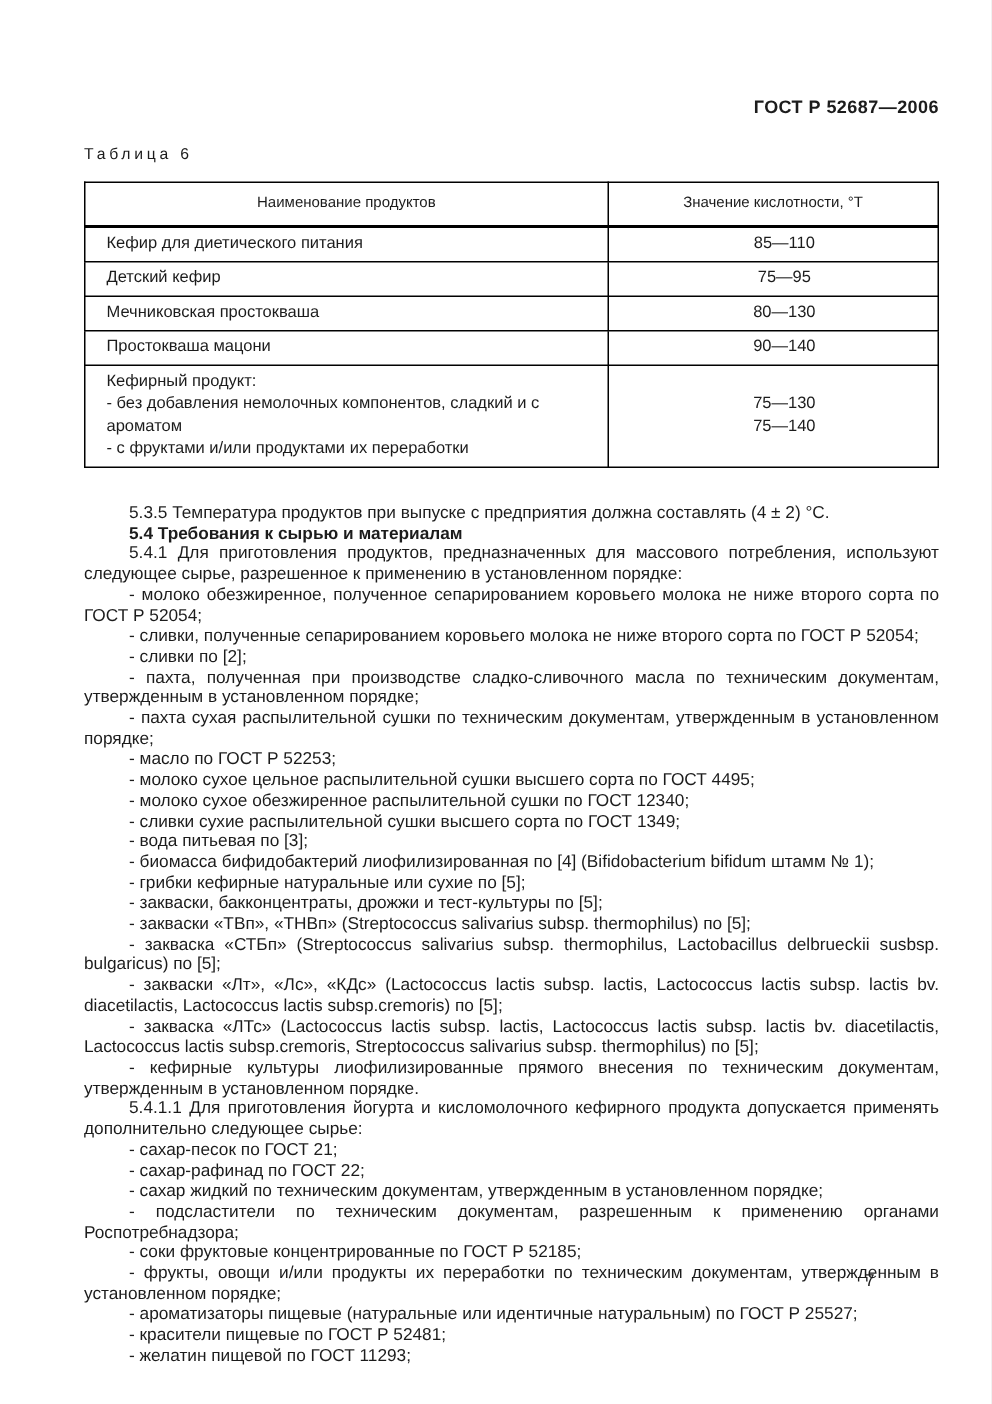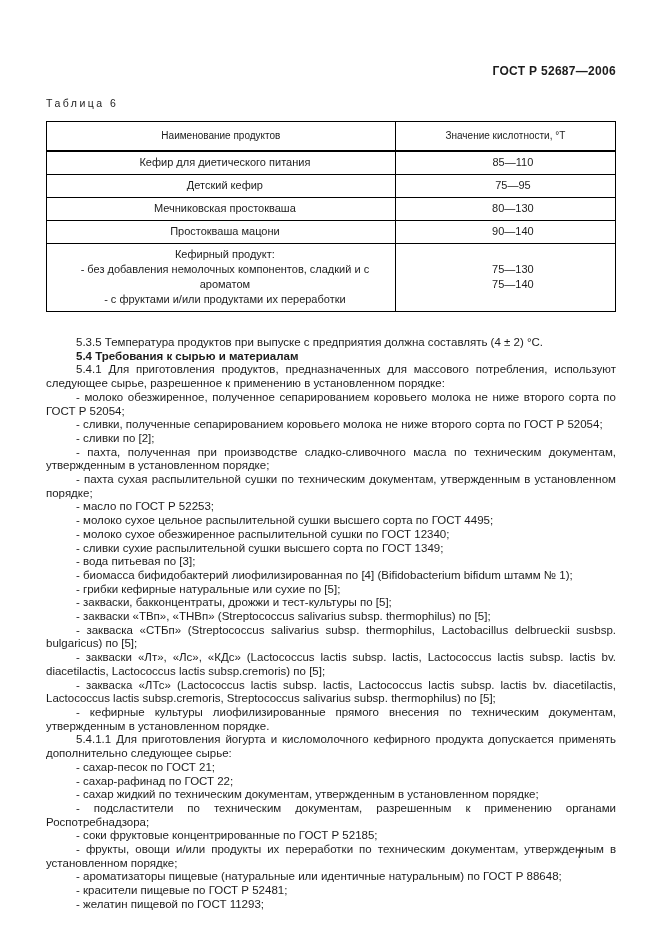--- a/index.html
+++ b/index.html
@@ -13,21 +13,21 @@
     height: 936px;
     margin: 0 auto;
     background: #ffffff;
     color: #1c1c1c;
     font-family: "Liberation Sans", sans-serif;
     overflow: hidden;
     box-sizing: border-box;
   }
   .content {
     position: absolute;
-    left: 46px;
+    left: 56px;
     top: 64px;
     width: 570px;
   }
   .doc-number {
     text-align: right;
     font-weight: bold;
     font-size: 12px;
     letter-spacing: 0.3px;
   }
   .table-label {
@@ -53,21 +53,21 @@
     padding: 8px 6px;
     line-height: 12px;
   }
   table.acidity td {
     border: 1px solid #000;
     font-size: 11px;
     vertical-align: top;
     padding: 3px 6px 4px 6px;
     line-height: 15px;
   }
-  table.acidity td.name { text-align: center; padding-left: 14px; }
+  table.acidity td.name { text-align: left; padding-left: 14px; }
   table.acidity td.value { text-align: center; padding-left: 21px; }
   .body-text {
     margin-top: 24px;
     font-size: 11.5px;
     line-height: 13.7px;
     text-align: justify;
   }
   .body-text p {
     margin: 0;
     text-indent: 30px;
@@ -171,21 +171,21 @@
         <p class="list">- закваски «Лт», «Лс», «КДс» (Lactococcus lactis subsp. lactis, Lactococcus lactis subsp. lactis bv. diacetilactis, Lactococcus lactis subsp.cremoris) по [5];</p>
         <p class="list">- закваска «ЛТс» (Lactococcus lactis subsp. lactis, Lactococcus lactis subsp. lactis bv. diacetilactis, Lactococcus lactis subsp.cremoris, Streptococcus salivarius subsp. thermophilus) по [5];</p>
         <p class="list">- кефирные культуры лиофилизированные прямого внесения по техническим документам, утвержденным в установленном порядке.</p>
         <p class="clause">5.4.1.1 Для приготовления йогурта и кисломолочного кефирного продукта допускается применять дополнительно следующее сырье:</p>
         <p class="list">- сахар-песок по ГОСТ 21;</p>
         <p class="list">- сахар-рафинад по ГОСТ 22;</p>
         <p class="list">- сахар жидкий по техническим документам, утвержденным в установленном порядке;</p>
         <p class="list">- подсластители по техническим документам, разрешенным к применению органами Роспотребнадзора;</p>
         <p class="list">- соки фруктовые концентрированные по ГОСТ Р 52185;</p>
         <p class="list">- фрукты, овощи и/или продукты их переработки по техническим документам, утвержденным в установленном порядке;</p>
-        <p class="list">- ароматизаторы пищевые (натуральные или идентичные натуральным) по ГОСТ Р 88648;</p>
+        <p class="list">- ароматизаторы пищевые (натуральные или идентичные натуральным) по ГОСТ Р 25527;</p>
         <p class="list">- красители пищевые по ГОСТ Р 52481;</p>
         <p class="list">- желатин пищевой по ГОСТ 11293;</p>
       </div>
 
   </div>
 
   <div class="page-number">7</div>
 </div>
 
 </body></html>

